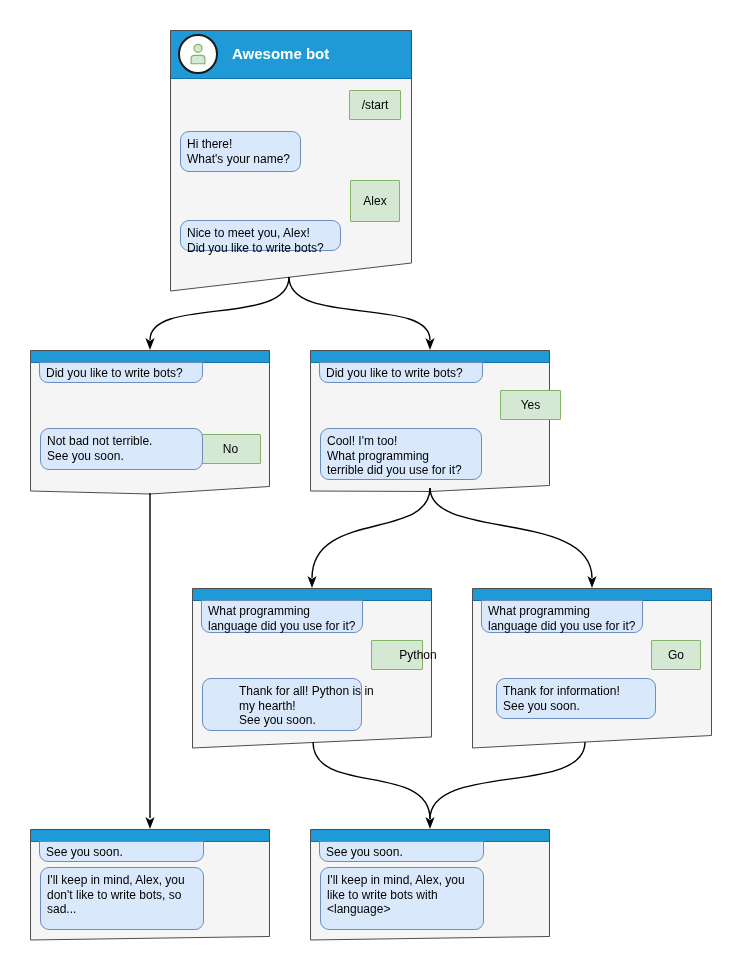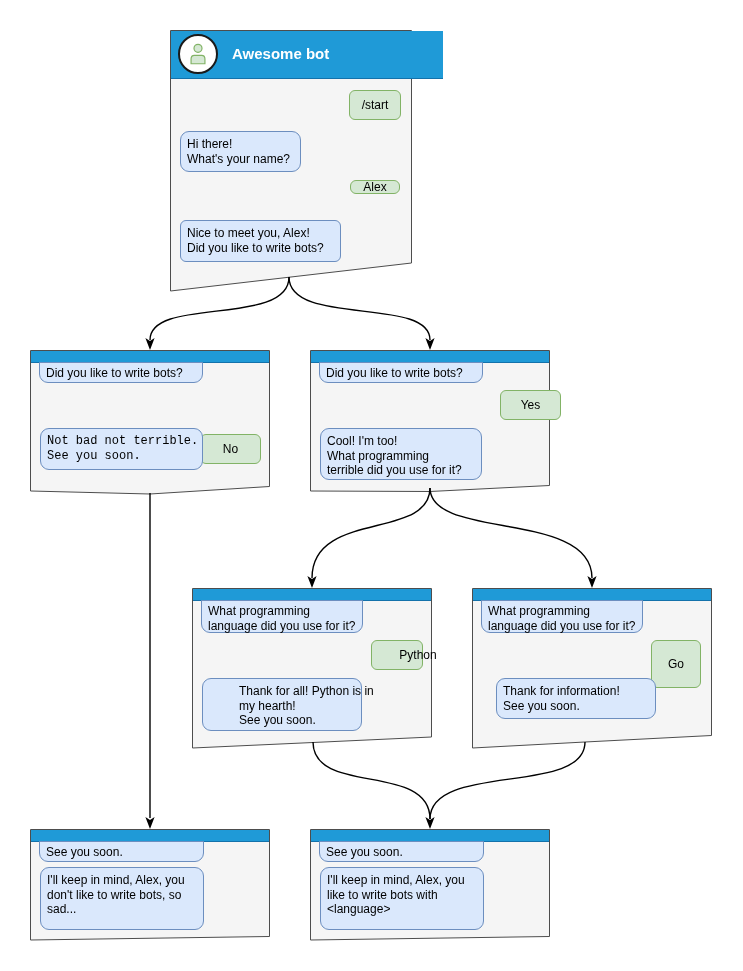--- a/index.html
+++ b/index.html
@@ -11,58 +11,58 @@
          background:#1f9ad7;border-bottom:1px solid #1372ab;}
   .hdr{position:absolute;left:1px;right:1px;top:1px;height:47px;
        background:#1f9ad7;border-bottom:1px solid #1372ab;}
   .avatar{position:absolute;left:8px;top:4px;width:36px;height:36px;border-radius:50%;
           background:#ffffff;border:2px solid #1a1a1a;display:flex;align-items:center;justify-content:center;}
   .title{position:absolute;left:62px;top:0;height:47px;display:flex;align-items:center;
          color:#ffffff;font-weight:bold;font-size:15px;}
   .bubble{position:absolute;box-sizing:border-box;font-size:12px;line-height:14.5px;
           white-space:pre;overflow:visible;}
   .bot{background:#dae8fc;border:1px solid #6c8ebf;border-radius:9px;padding:5px 6px;}
-  .user{background:#d5e8d4;border:1px solid #82b366;border-radius:6px;
+  .user{background:#d5e8d4;border:1px solid #82b366;border-radius:1px;
         display:flex;align-items:center;justify-content:center;}
   .clipped{border-radius:0 0 9px 9px;padding-top:3px;}
   .arrows{position:absolute;left:0;top:0;pointer-events:none;}
 </style>
 </head>
 <body>
 
 <div class="canvas">
 
-  <div class="window" style="left:170px;top:30px;width:242px;height:262px;padding-left:32px;">
+  <div class="window" style="left:170px;top:30px;width:242px;height:262px;">
     <svg class="frame" width="242" height="262">
       <path d="M0.5,0.5 H241.5 V233 L0.5,261 Z" fill="#f5f5f5" stroke="#4d4d4d" stroke-width="1"></path>
     </svg>
     <div class="hdr"></div>
     <div class="avatar">
       <svg width="26" height="26" viewBox="0 0 24 24">
         <circle cx="12" cy="6.8" r="3.7" fill="#d5e8d4" stroke="#82b366" stroke-width="1.1"></circle>
         <path d="M5.6,21 L5.6,16.6 Q5.6,13.2 8.6,13.2 L15.4,13.2 Q18.4,13.2 18.4,16.6 L18.4,21 Z" fill="#d5e8d4" stroke="#82b366" stroke-width="1.1"></path>
       </svg>
     </div>
     <div class="title">Awesome bot</div>
     <div class="bubble user" style="left:179px;top:60px;width:52px;height:30px;">/start</div>
     <div class="bubble bot" style="left:10px;top:101px;width:121px;height:41px;">Hi there!
 What's your name?</div>
-    <div class="bubble user" style="left:180px;top:150px;width:50px;height:14px;">Alex</div>
-    <div class="bubble bot" style="left:10px;top:190px;width:161px;height:42px;border-radius:6px;">Nice to meet you, Alex!
+    <div class="bubble user" style="left:180px;top:150px;width:50px;height:42px;">Alex</div>
+    <div class="bubble bot" style="left:10px;top:190px;width:161px;height:31px;">Nice to meet you, Alex!
 Did you like to write bots?</div>
   </div>
 
   <div class="window" style="left:30px;top:350px;width:240px;height:146px;">
     <svg class="frame" width="240" height="146">
       <path d="M0.5,0.5 H239.5 V136.5 L120,144 L0.5,141 Z" fill="#f5f5f5" stroke="#4d4d4d" stroke-width="1"></path>
     </svg>
     <div class="strip"></div>
     <div class="bubble bot clipped" style="left:9px;top:12px;width:164px;height:21px;">Did you like to write bots?</div>
     <div class="bubble user" style="left:170px;top:40px;width:61px;height:30px;margin-top:44px;">No</div>
-    <div class="bubble bot" style="left:10px;top:78px;width:163px;height:42px;font-family:Liberation Mono, monospace;">Not bad not terrible.
+    <div class="bubble bot" style="left:10px;top:78px;width:163px;height:42px;">Not bad not terrible.
 See you soon.</div>
   </div>
 
   <div class="window" style="left:310px;top:350px;width:240px;height:146px;">
     <svg class="frame" width="240" height="146">
       <path d="M0.5,0.5 H239.5 V135.5 L120,141.5 L0.5,141 Z" fill="#f5f5f5" stroke="#4d4d4d" stroke-width="1"></path>
     </svg>
     <div class="strip"></div>
     <div class="bubble bot clipped" style="left:9px;top:12px;width:164px;height:21px;">Did you like to write bots?</div>
     <div class="bubble user" style="left:170px;top:40px;width:61px;height:30px;margin-left:20px;">Yes</div>
@@ -84,21 +84,21 @@
 See you soon.</div>
   </div>
 
   <div class="window" style="left:472px;top:588px;width:240px;height:162px;">
     <svg class="frame" width="240" height="162">
       <path d="M0.5,0.5 H239.5 V147.5 L113,154 L0.5,160 Z" fill="#f5f5f5" stroke="#4d4d4d" stroke-width="1"></path>
     </svg>
     <div class="strip"></div>
     <div class="bubble bot clipped" style="left:9px;top:12px;width:162px;height:33px;">What programming
 language did you use for it?</div>
-    <div class="bubble user" style="left:179px;top:52px;width:50px;height:48px;">Go</div>
+    <div class="bubble user" style="left:179px;top:52px;width:50px;height:30px;">Go</div>
     <div class="bubble bot" style="left:24px;top:90px;width:160px;height:41px;">Thank for information!
 See you soon.</div>
   </div>
 
   <div class="window" style="left:30px;top:829px;width:240px;height:112px;">
     <svg class="frame" width="240" height="112">
       <path d="M0.5,0.5 H239.5 V107.5 L0.5,111 Z" fill="#f5f5f5" stroke="#4d4d4d" stroke-width="1"></path>
     </svg>
     <div class="strip"></div>
     <div class="bubble bot clipped" style="left:9px;top:12px;width:165px;height:21px;">See you soon.</div>

